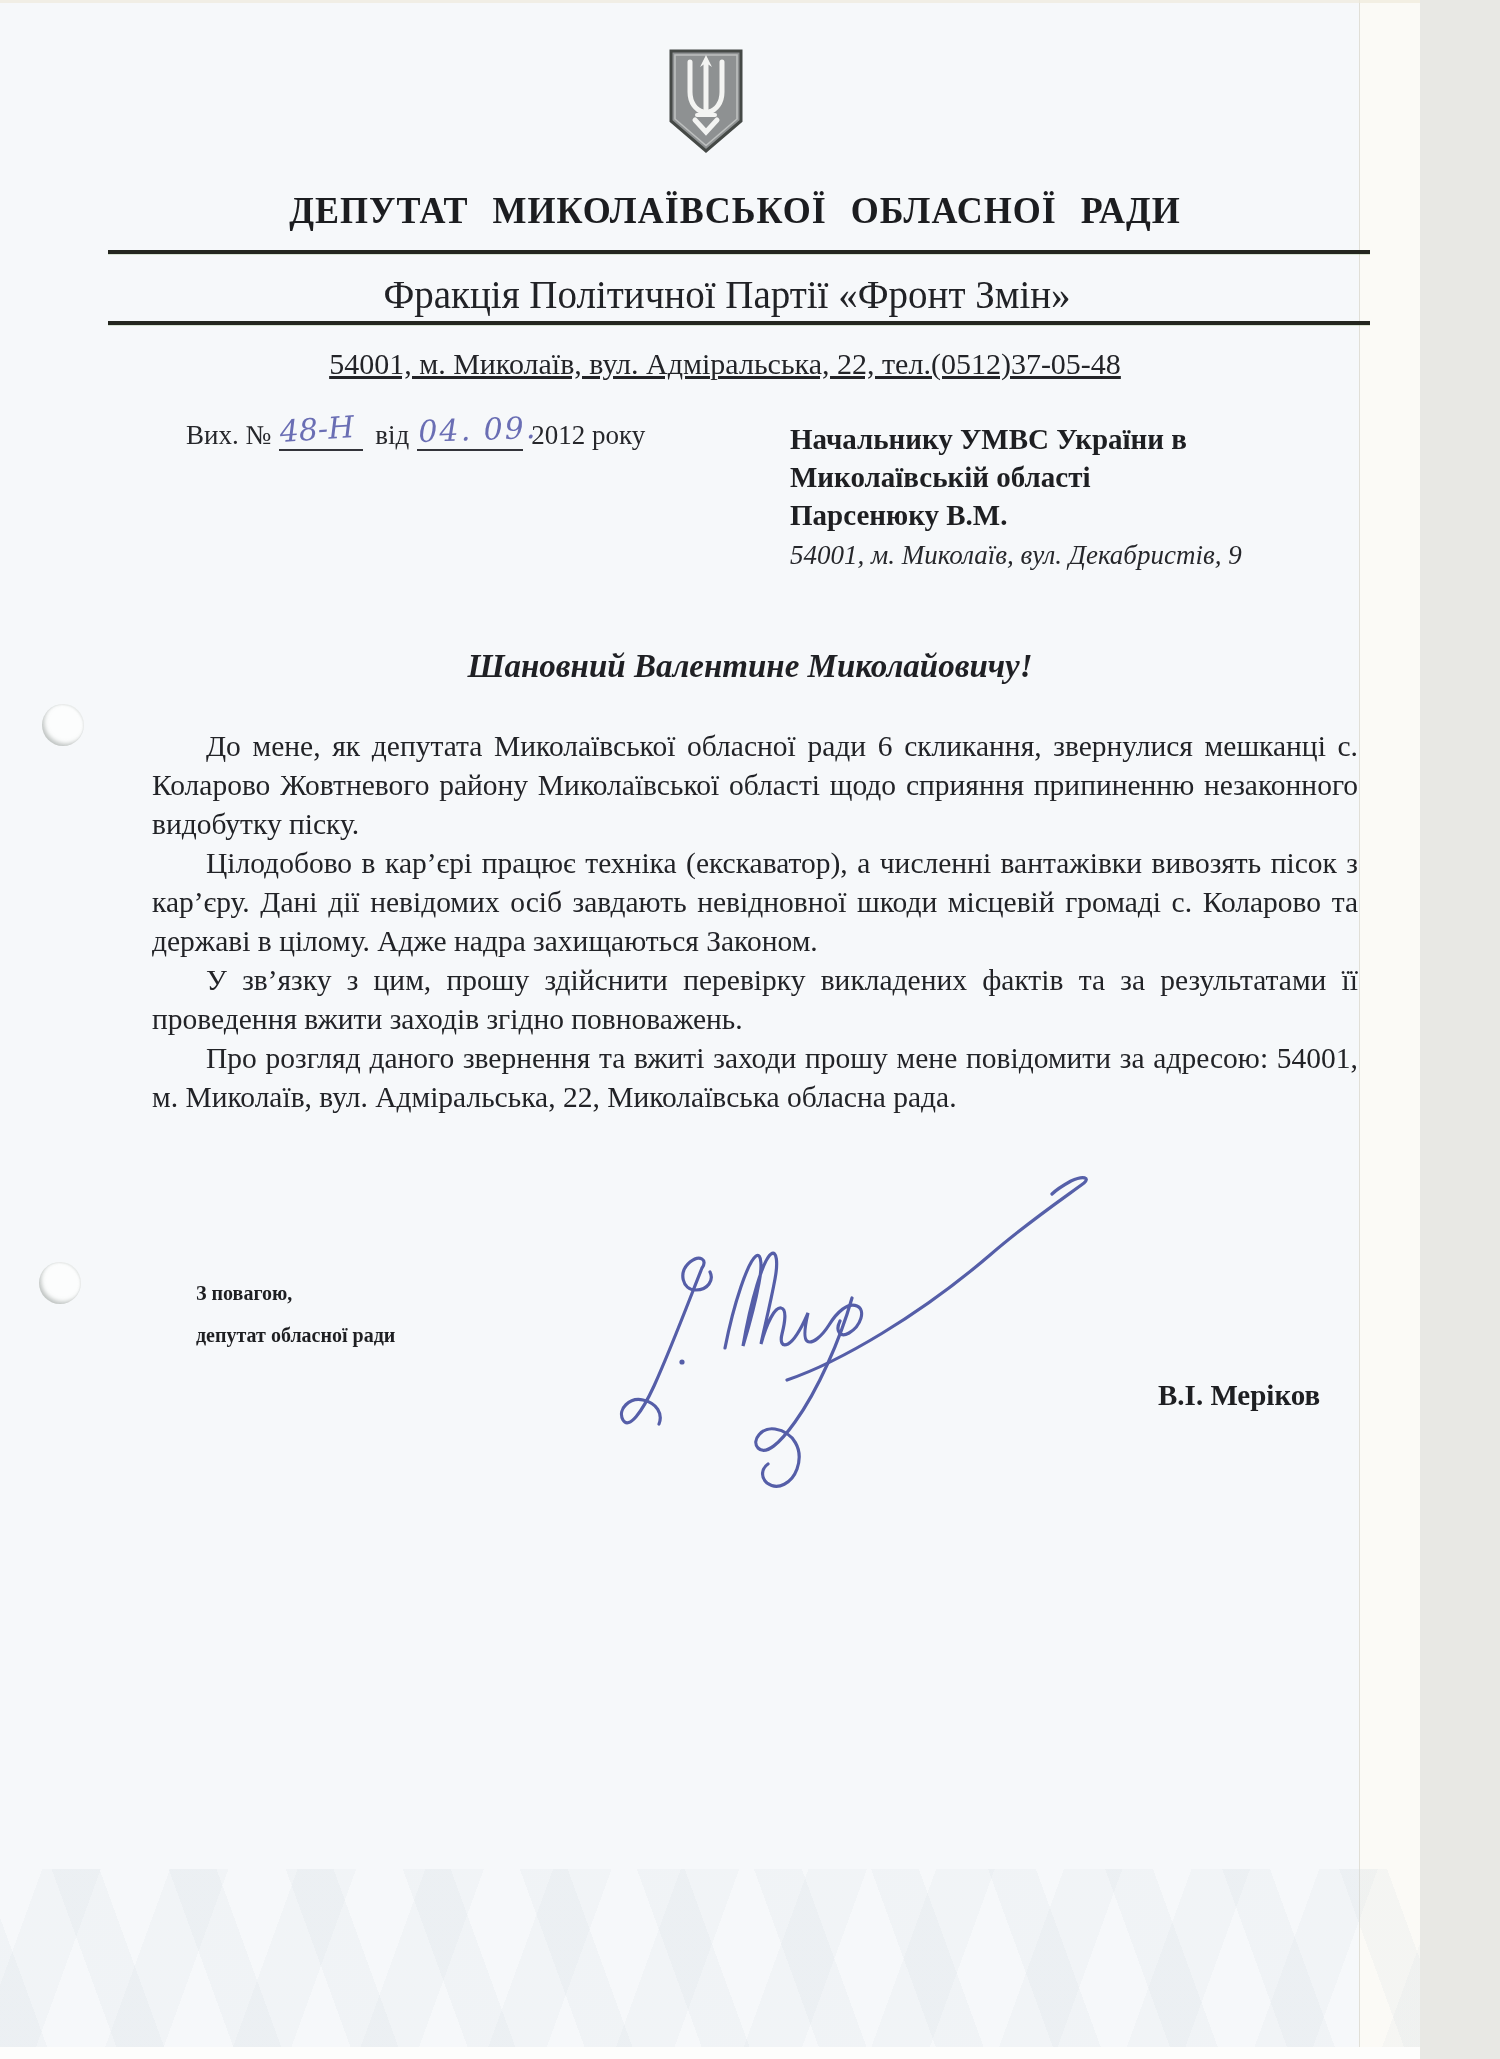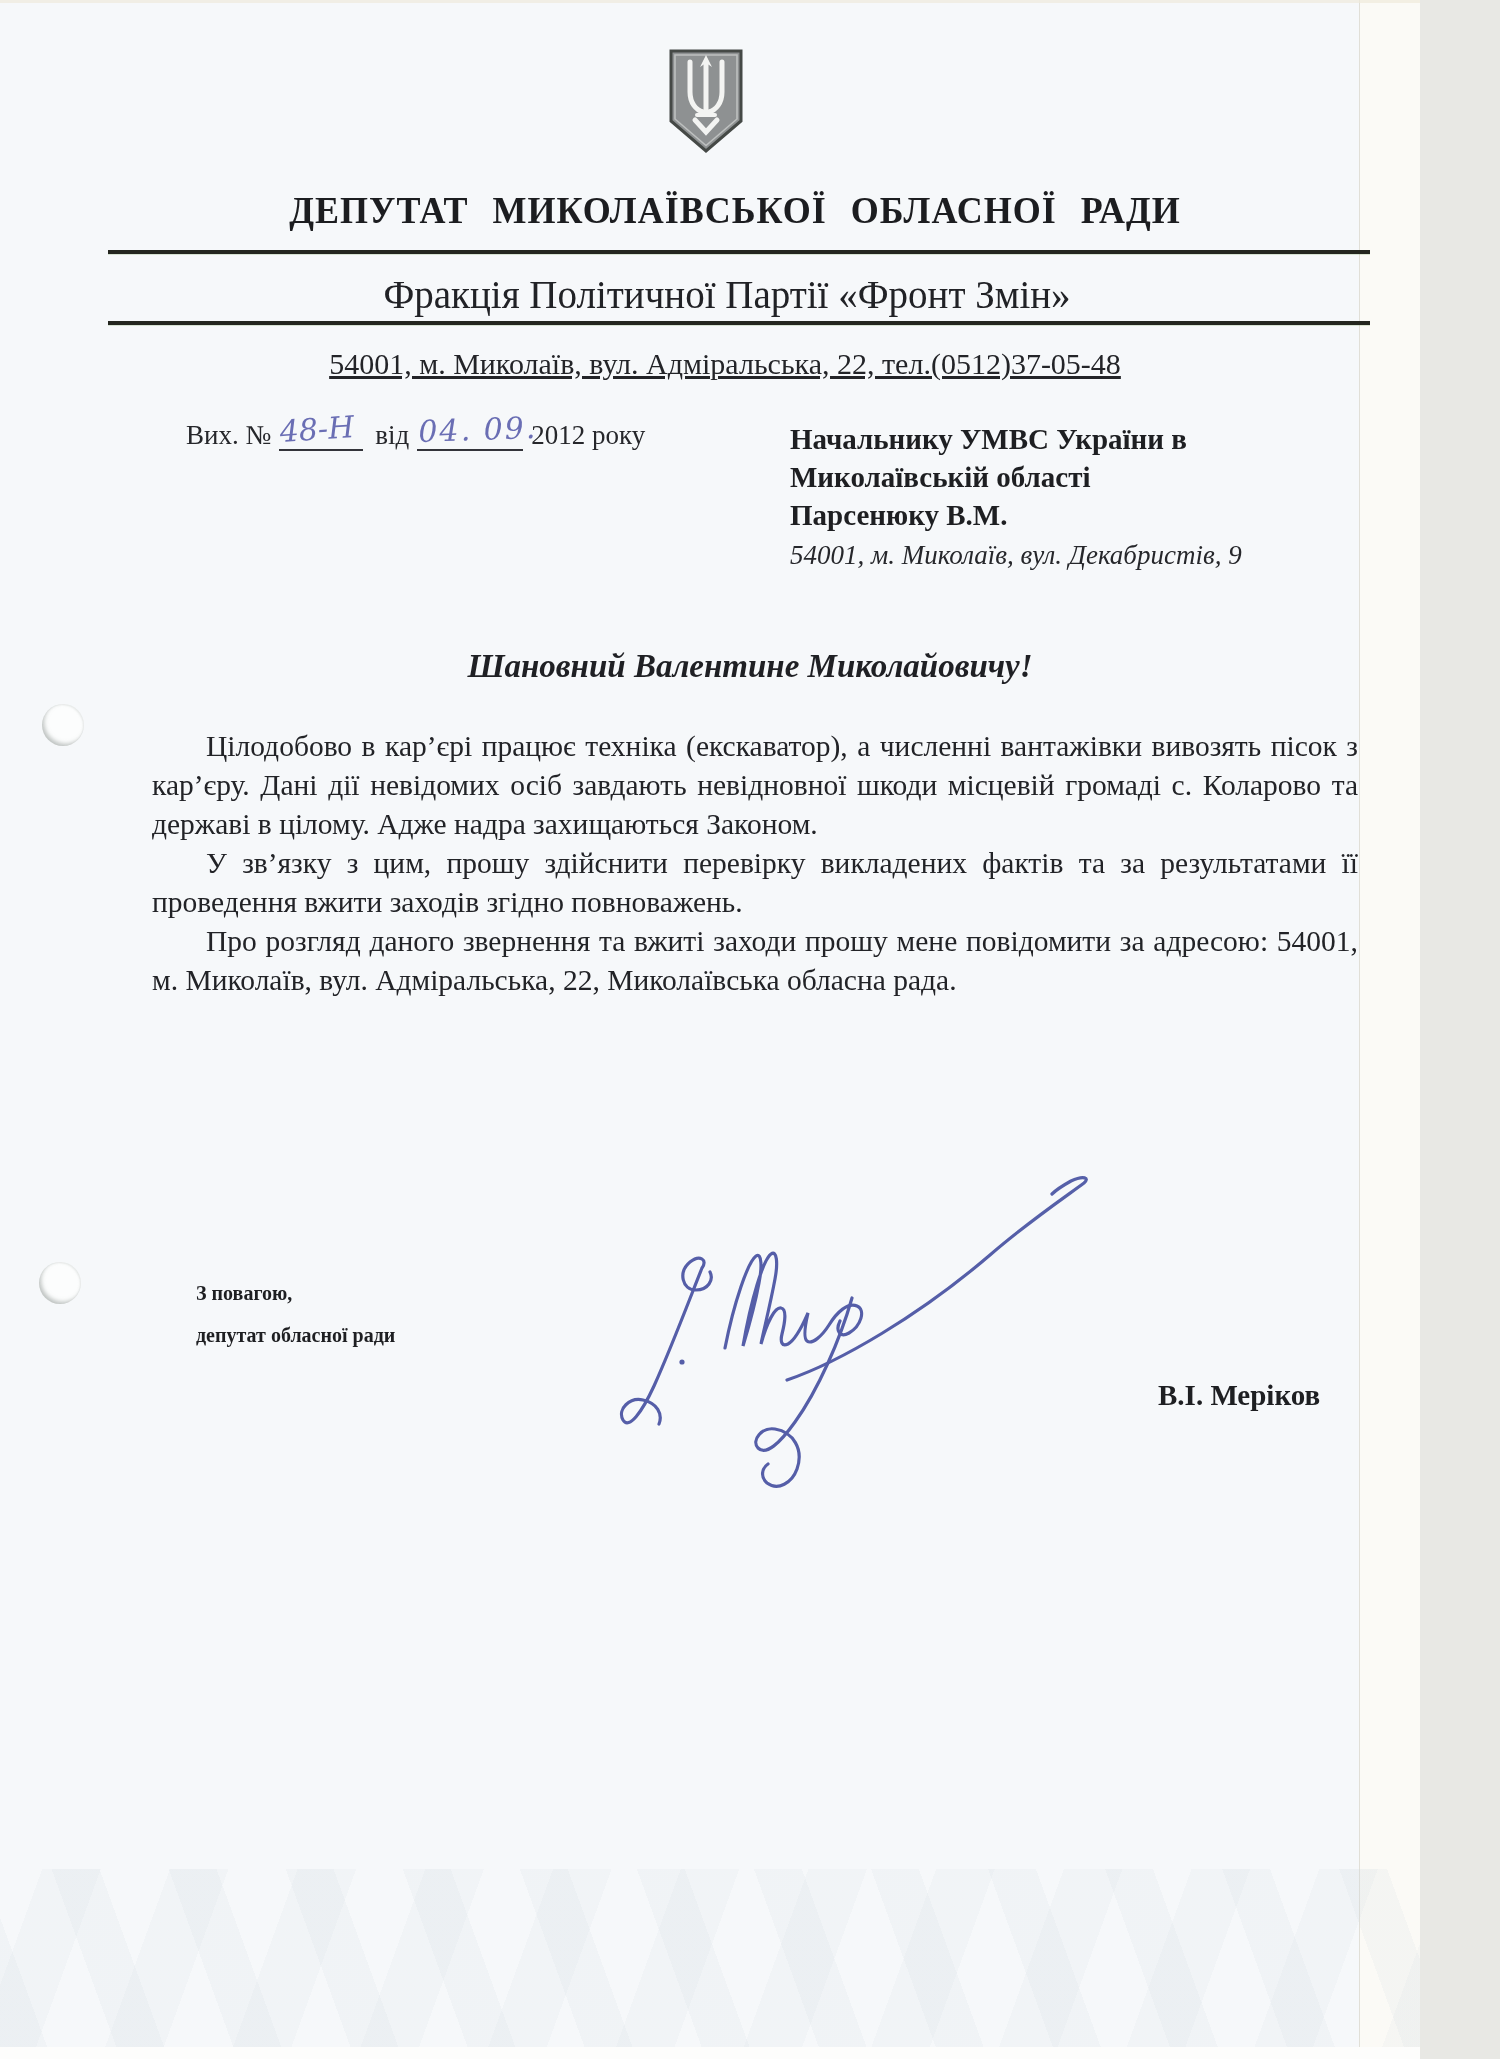--- a/index.html
+++ b/index.html
@@ -128,20 +128,21 @@
   <div class="recipient">
     <div class="r-bold">Начальнику  УМВС України в</div>
     <div class="r-bold">Миколаївській області</div>
     <div class="r-bold">Парсенюку В.М.</div>
     <div class="r-italic">54001, м. Миколаїв, вул. Декабристів, 9</div>
   </div>
 
   <div class="salutation">Шановний Валентине Миколайовичу!</div>
 
   <div class="body-text">
+    <p>До мене, як депутата Миколаївської обласної ради 6 скликання, звернулися мешканці с. Коларово Жовтневого району Миколаївської області щодо сприяння припиненню незаконного видобутку піску.</p>
     <p>Цілодобово в кар’єрі працює техніка (екскаватор), а численні вантажівки вивозять пісок з кар’єру. Дані дії невідомих осіб завдають невідновної шкоди місцевій громаді с. Коларово та державі в цілому. Адже надра захищаються Законом.</p>
     <p>У зв’язку з цим, прошу здійснити перевірку викладених фактів та за результатами її проведення вжити заходів згідно повноважень.</p>
     <p>Про розгляд даного звернення та вжиті заходи прошу мене повідомити за адресою: 54001, м. Миколаїв, вул. Адміральська, 22, Миколаївська обласна рада.</p>
   </div>
 
   <div class="signoff">
     <div>З повагою,</div>
     <div>депутат обласної ради</div>
   </div>
 

